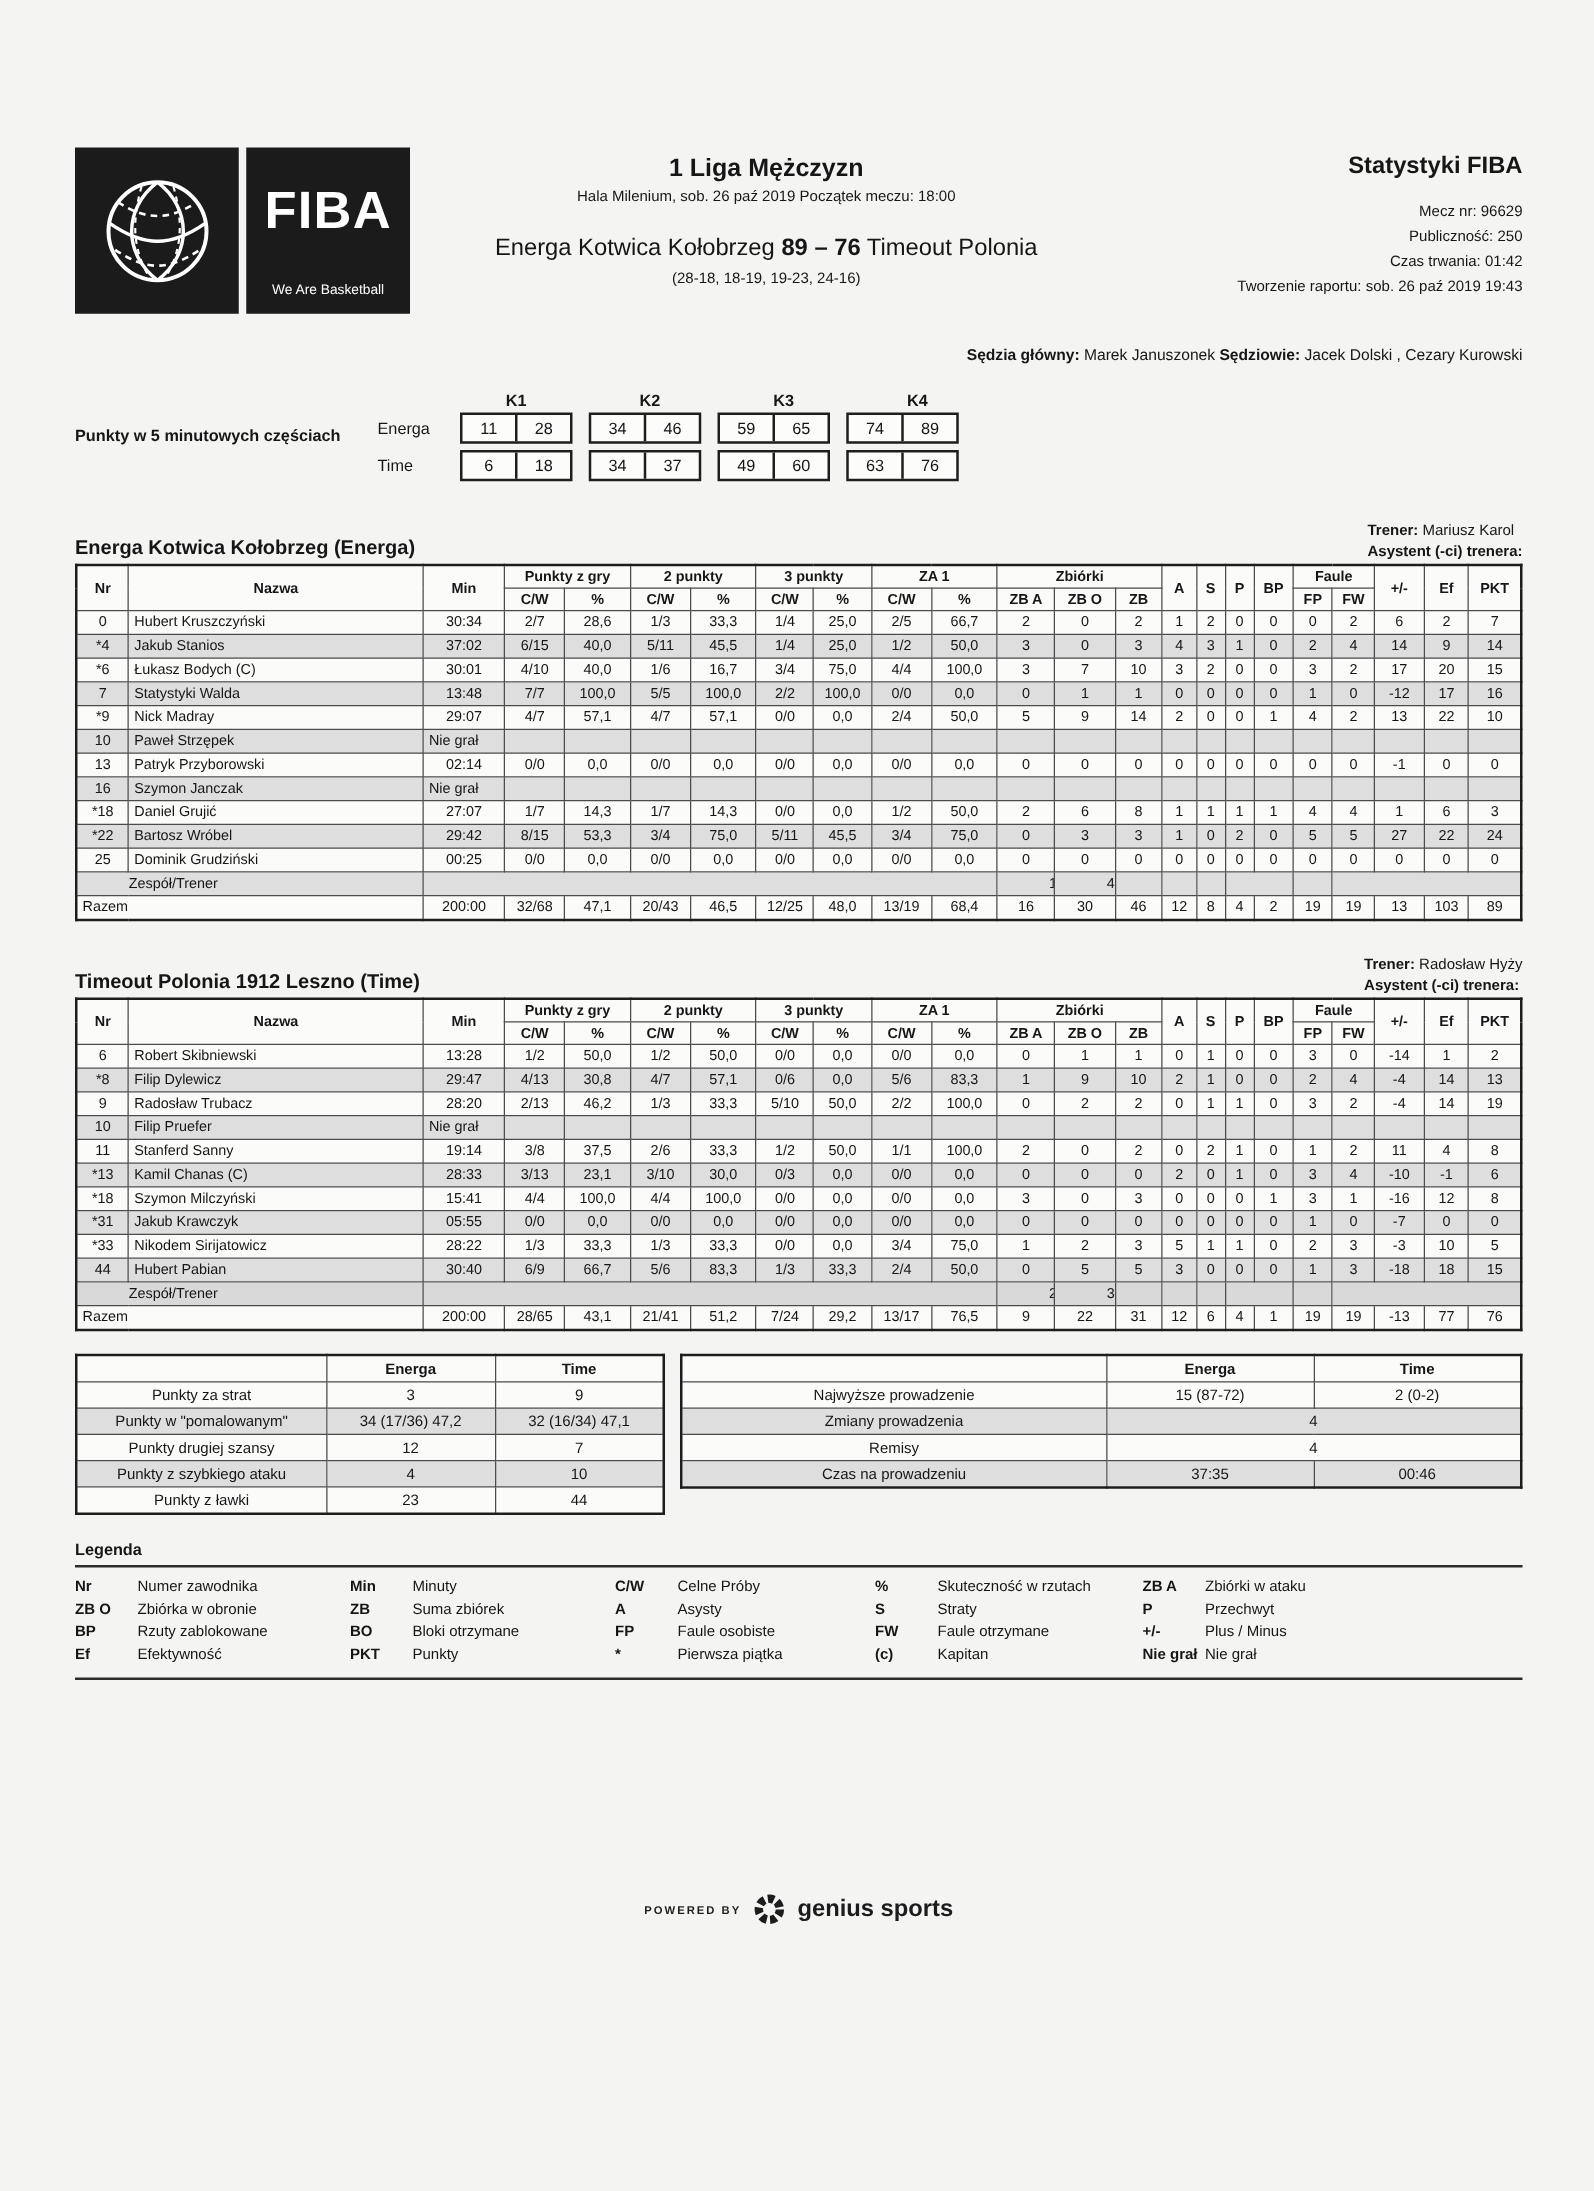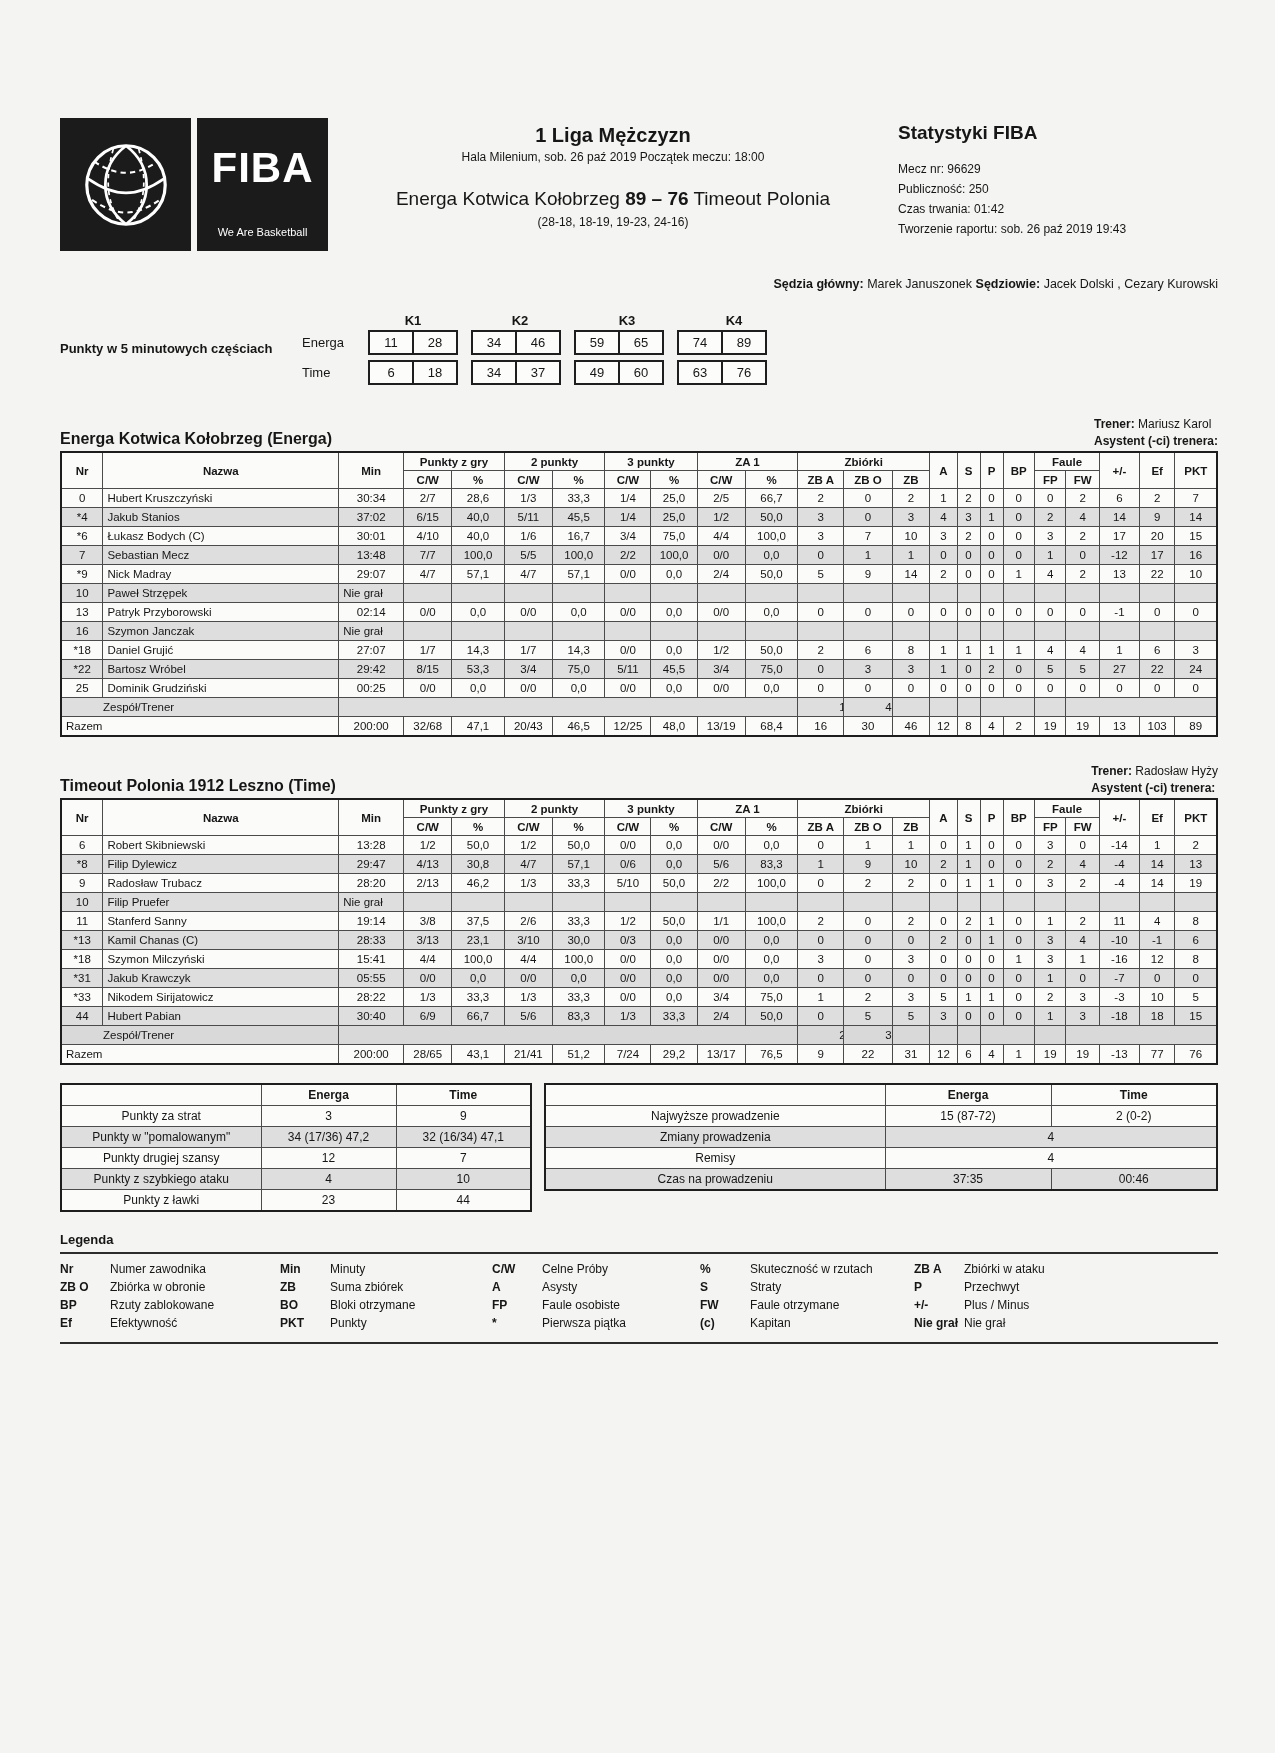--- a/index.html
+++ b/index.html
@@ -20,21 +20,21 @@
   .logo-tag { position:absolute; bottom:13px; width:100%; text-align:center; font-size:11px; }
 
   .head-center { flex:1; text-align:center; padding-top:6px; }
   .league { font-size:20px; font-weight:bold; }
   .venue { font-size:12px; margin-top:3px; }
   .scoreline { font-size:19px; margin-top:24px; }
   .scoreline b { font-weight:bold; }
   .scoreline2 { font-size:19px; margin-top:3px; }
   .qbreak { font-size:12px; margin-top:5px; }
 
-  .head-right { width:320px; flex:none; padding-top:4px; font-size:12px; }
+  .head-right { width:320px; flex:none; text-align:right; padding-top:4px; font-size:12px; }
   .report-title { font-size:19px; font-weight:bold; margin-bottom:18px; }
   .head-right .meta { margin-top:6px; }
 
   .officials { text-align:right; font-size:12.5px; margin-top:26px; }
 
   
   .qwrap { display:flex; margin-top:22px; }
   .qlabel { width:242px; flex:none; font-weight:bold; font-size:13px; margin-top:28px; }
   .qrow { display:flex; align-items:center; margin-bottom:5px; }
   .qheadrow { padding-left:66px; margin-bottom:2px; }
@@ -326,21 +326,21 @@
               <td>0</td>
               <td>0</td>
               <td>3</td>
               <td>2</td>
               <td>17</td>
               <td>20</td>
               <td>15</td>
             </tr>
             <tr>
               <td>7</td>
-              <td class="tl">Sebastian Mecz</td>
+              <td class="tl">Statystyki Walda</td>
               <td>13:48</td>
               <td>7/7</td>
               <td>100,0</td>
               <td>5/5</td>
               <td>100,0</td>
               <td>2/2</td>
               <td>100,0</td>
               <td>0/0</td>
               <td>0,0</td>
               <td>0</td>
@@ -1035,14 +1035,23 @@
         <div class="lcell"><b>FW</b><span>Faule otrzymane</span></div>
         <div class="lcell"><b>+/-</b><span>Plus / Minus</span></div>
         <div class="lcell"><b>Ef</b><span>Efektywność</span></div>
         <div class="lcell"><b>PKT</b><span>Punkty</span></div>
         <div class="lcell"><b>*</b><span>Pierwsza piątka</span></div>
         <div class="lcell"><b>(c)</b><span>Kapitan</span></div>
         <div class="lcell"><b>Nie grał</b><span>Nie grał</span></div>
       </div>
   </div>
 
+  <div class="footer">
+    <span class="pb">POWERED BY</span>
+    <span style="display:inline-flex;">
+      <svg width="27" height="27" viewBox="0 0 24 24" aria-hidden="true">
+        <circle cx="12" cy="12" r="7.5" fill="none" stroke="#1d1d1d" stroke-width="6" stroke-dasharray="4.4 2.4"></circle>
+      </svg>
+    </span>
+    <span class="brand">genius sports</span>
+  </div>
 
 </div>
 
 </body></html>

